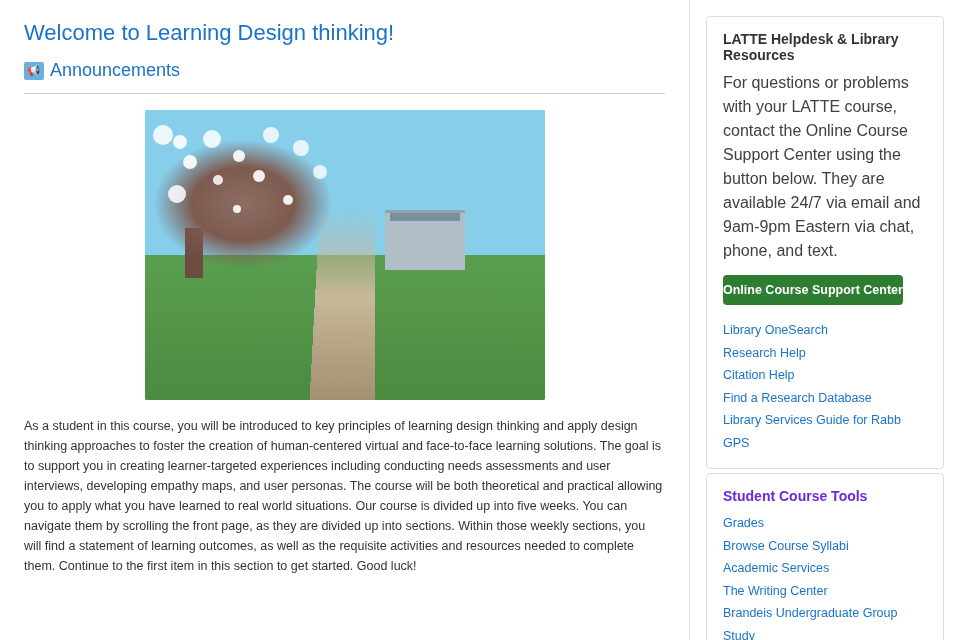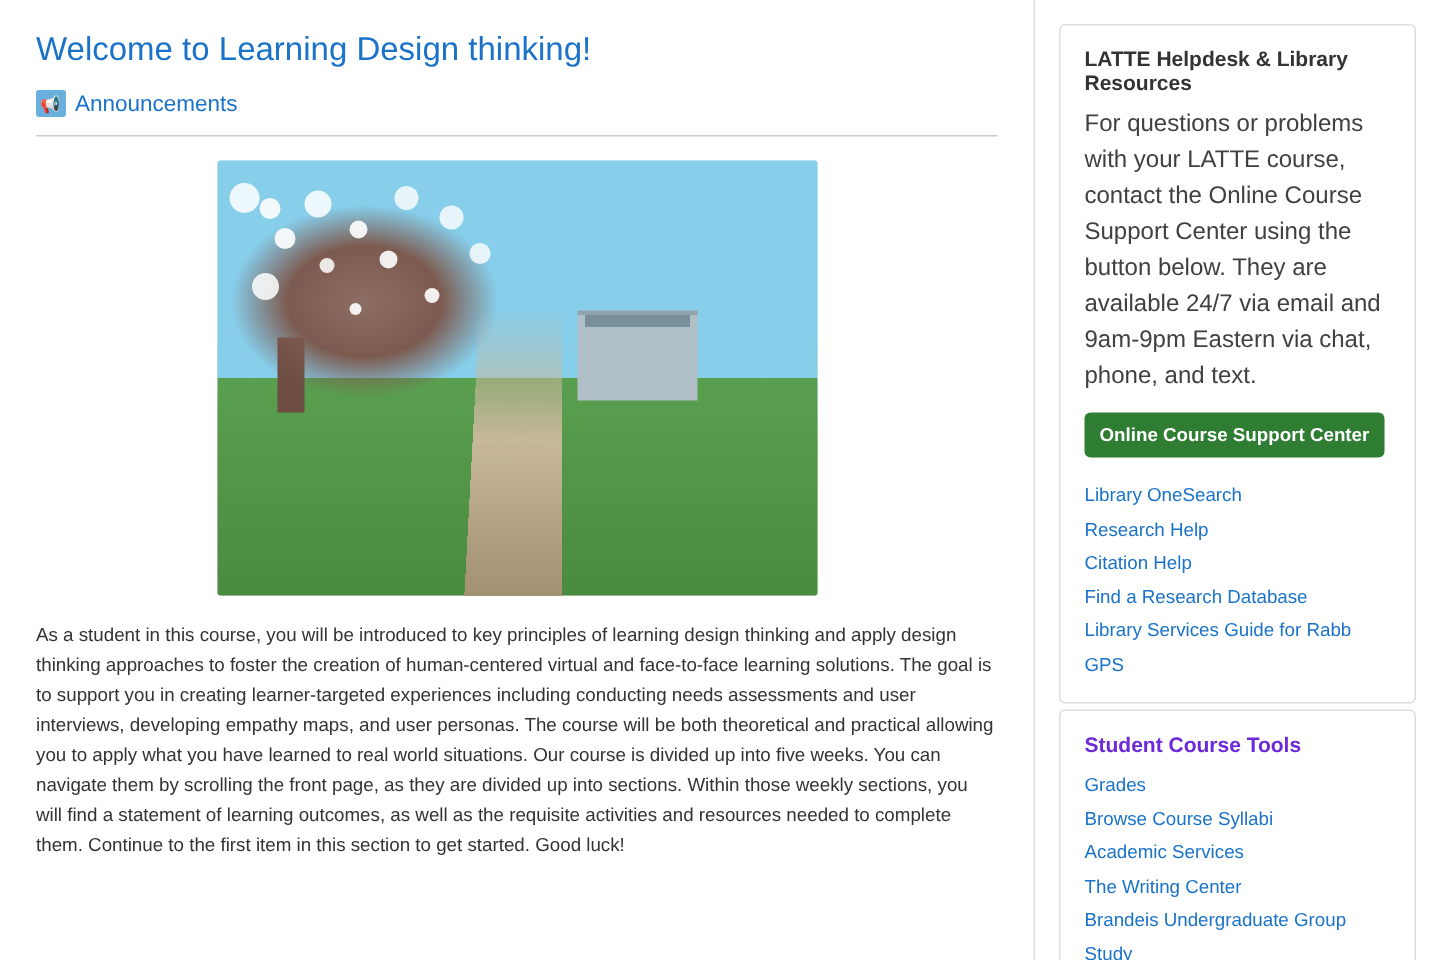--- a/index.html
+++ b/index.html
@@ -29,21 +29,21 @@
       color: #1a73c9;
       font-weight: normal;
       margin-bottom: 14px;
     }
     .announcements-link {
       display: flex;
       align-items: center;
       gap: 6px;
       color: #1a73c9;
       text-decoration: none;
-      font-size: 15px;
+      font-size: 18px;
       margin-bottom: 12px;
     }
     .announce-icon {
       width: 20px;
       height: 18px;
       background: #6ab0de;
       display: inline-flex;
       align-items: center;
       justify-content: center;
       border-radius: 2px;
@@ -141,21 +141,21 @@
     .sidebar-desc {
       font-size: 16px;
       color: #404040;
       line-height: 1.5;
       margin-bottom: 12px;
     }
     .btn-support {
       display: inline-block;
       background: #2e7d32;
       color: white;
-      padding: 8px 10px;
+      padding: 8px 0;
       border-radius: 4px;
       text-decoration: none;
       font-size: 12.5px;
       font-weight: bold;
       cursor: pointer;
       border: none;
     }
     .library-resources-title {
       font-size: 14px;
       font-weight: bold;

